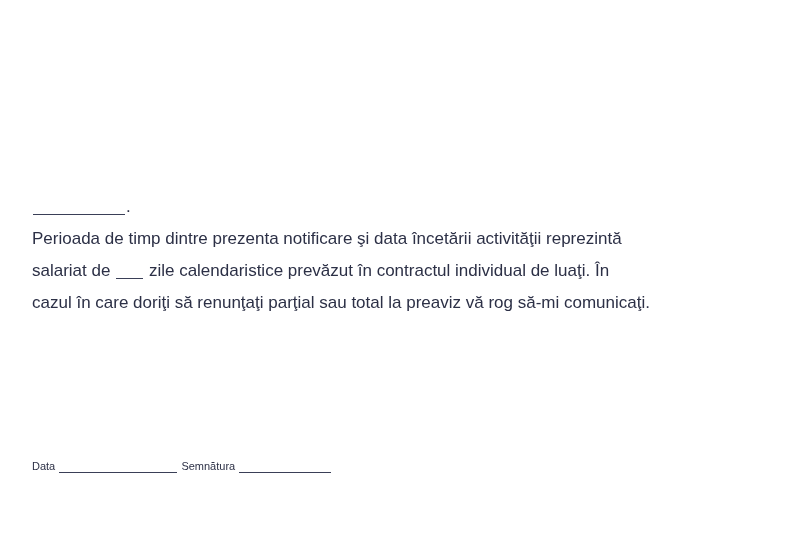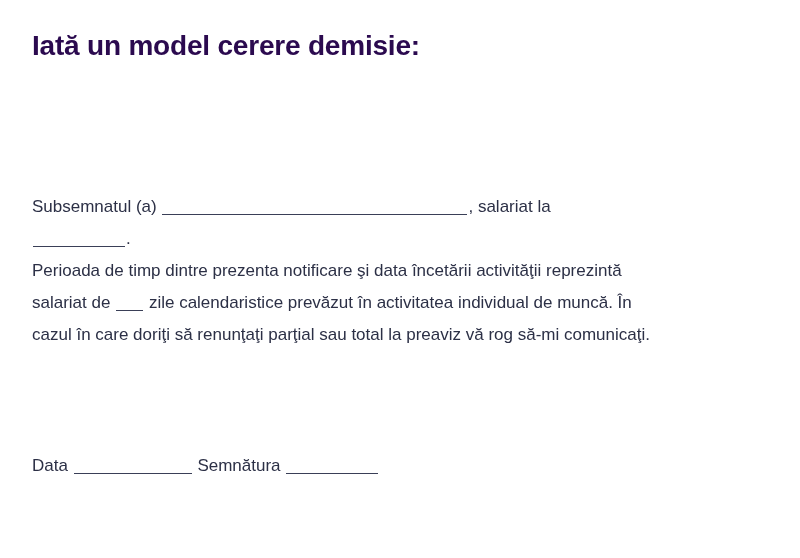--- a/index.html
+++ b/index.html
@@ -45,21 +45,21 @@
     margin: 0;
   }
   .para + .para {
     margin-top: 0;
   }
   .signature-row {
     position: absolute;
     left: 32px;
     top: 450px;
     color: #2c3046;
-    font-size: 17px;
+    font-size: 11px;
     line-height: 32px;
     white-space: nowrap;
   }
   .blank {
     display: inline-block;
     border-bottom: 1.6px solid #3a3f57;
     vertical-align: -3px;
     height: 13px;
     margin: 0 1px;
   }
@@ -67,43 +67,38 @@
   .blank-md { width: 160px; }
   .blank-sm { width: 118px; }
   .blank-xs { width: 92px; }
   .blank-tiny { width: 27px; }
 </style>
 </head>
 <body>
 
 <div class="page">
 
-  <h1 class="doc-title">Iată un model cerere demisie:</h1>
 
   <div class="body-block">
 
-    <p class="para">
-      <span>Subsemnatul (a)</span>
-      <span class="blank blank-xl"></span><span>, salariat la</span>
-    </p>
 
 
 
     <p class="para">
       <span class="blank blank-xs"></span><span>.</span>
     </p>
 
     <p class="para">
       <span>Perioada de timp dintre prezenta notificare şi data încetării activităţii reprezintă</span>
     </p>
 
     <p class="para">
       <span>salariat de</span>
       <span class="blank blank-tiny"></span>
-      <span>zile calendaristice prevăzut în activitatea individual de muncă. În</span>
+      <span>zile calendaristice prevăzut în contractul individual de luaţi. În</span>
     </p>
 
     <p class="para">
       <span>cazul în care doriţi să renunţaţi parţial sau total la preaviz vă rog să-mi comunicaţi.</span>
     </p>
 
   </div>
 
   <div class="signature-row">
     <span>Data</span>

